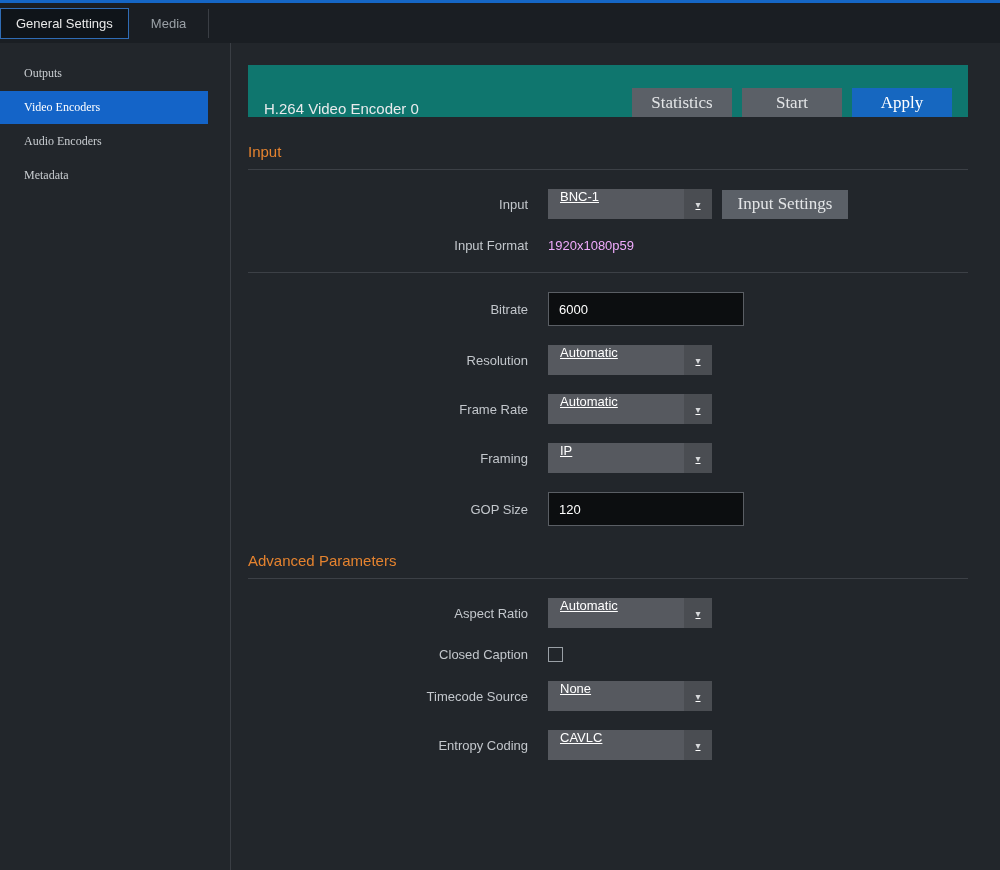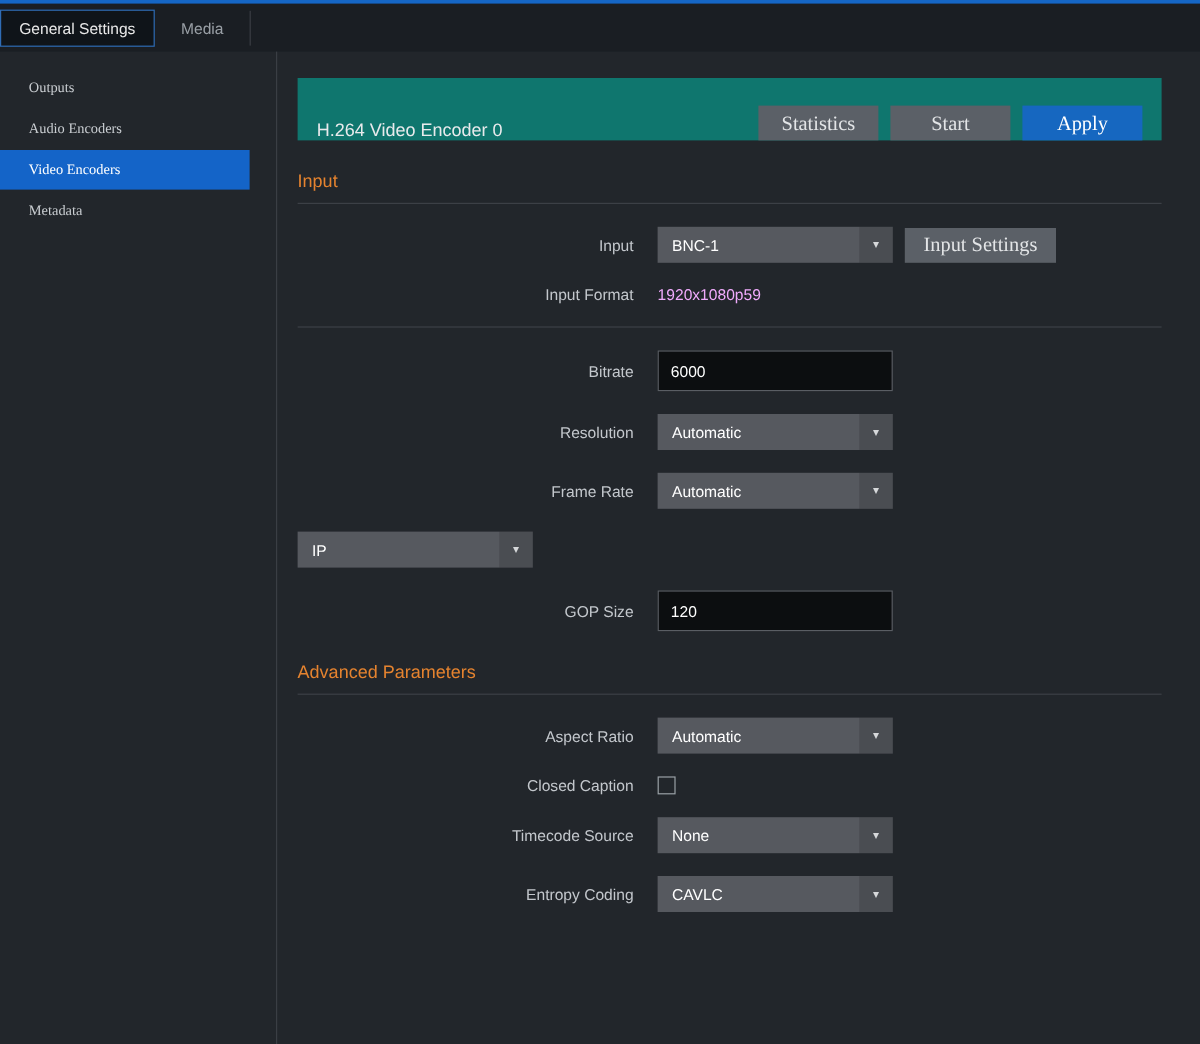--- a/index.html
+++ b/index.html
@@ -85,28 +85,28 @@
   .divider { height: 1px; background: #3c4046; margin-top: 9px; margin-bottom: 4px; }
   .row { display: flex; align-items: center; margin: 19px 0; }
   .row-label {
     flex: 0 0 280px;
     text-align: right;
     margin-right: 20px;
     color: #c3c7cc;
     font-size: 13px;
   }
   .dropdown {
-    width: 196px;
+    width: 164px;
     height: 30px;
     background: #56595f;
     color: #ffffff;
     display: flex;
-    align-items: center;
-    font-size: 13px;
-    cursor: pointer;
+    font-size: 13px;
+    cursor: pointer;
+    text-decoration: underline;
   }
   .dd-text { flex: 1; padding-left: 12px; }
   .dd-arrow {
     width: 28px;
     height: 100%;
     display: flex;
     align-items: center;
     justify-content: center;
     color: #d6d8da;
     background: rgba(0,0,0,0.13);
@@ -137,22 +137,22 @@
 
 <div class="topbar">
   <div class="tab active">General Settings</div>
   <div class="tab inactive">Media</div>
 </div>
 
 <div class="layout">
 
   <div class="sidebar">
     <div class="side-item">Outputs</div>
+    <div class="side-item selected">Video Encoders</div>
     <div class="side-item">Audio Encoders</div>
-    <div class="side-item selected">Video Encoders</div>
     <div class="side-item">Metadata</div>
   </div>
 
   <div class="main">
 
     <div class="encoder-header">
       <div class="encoder-title">H.264 Video Encoder 0</div>
       <button class="btn btn-gray">Statistics</button>
       <button class="btn btn-gray">Start</button>
       <button class="btn btn-blue">Apply</button>
@@ -192,20 +192,21 @@
 
     <div class="row">
       <div class="row-label">Frame Rate</div>
       <div class="dropdown">
         <span class="dd-text">Automatic</span>
         <span class="dd-arrow">▾</span>
       </div>
     </div>
 
     <div class="row">
+      <div class="row-label">Framing</div>
       <div class="dropdown">
         <span class="dd-text">IP</span>
         <span class="dd-arrow">▾</span>
       </div>
     </div>
 
     <div class="row">
       <div class="row-label">GOP Size</div>
       <input class="text-input" type="text" value="120" style="">
     </div>

